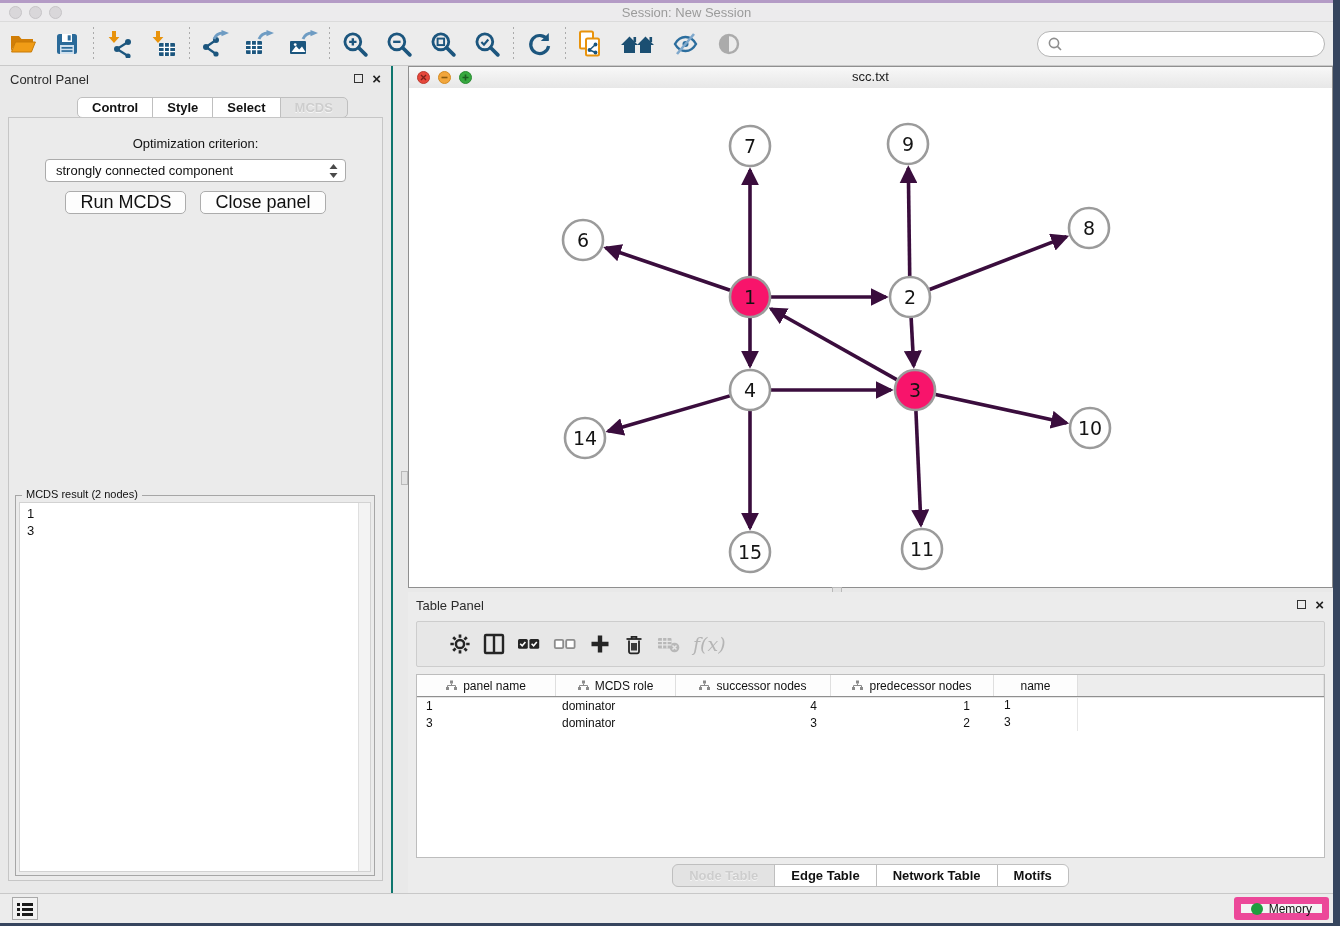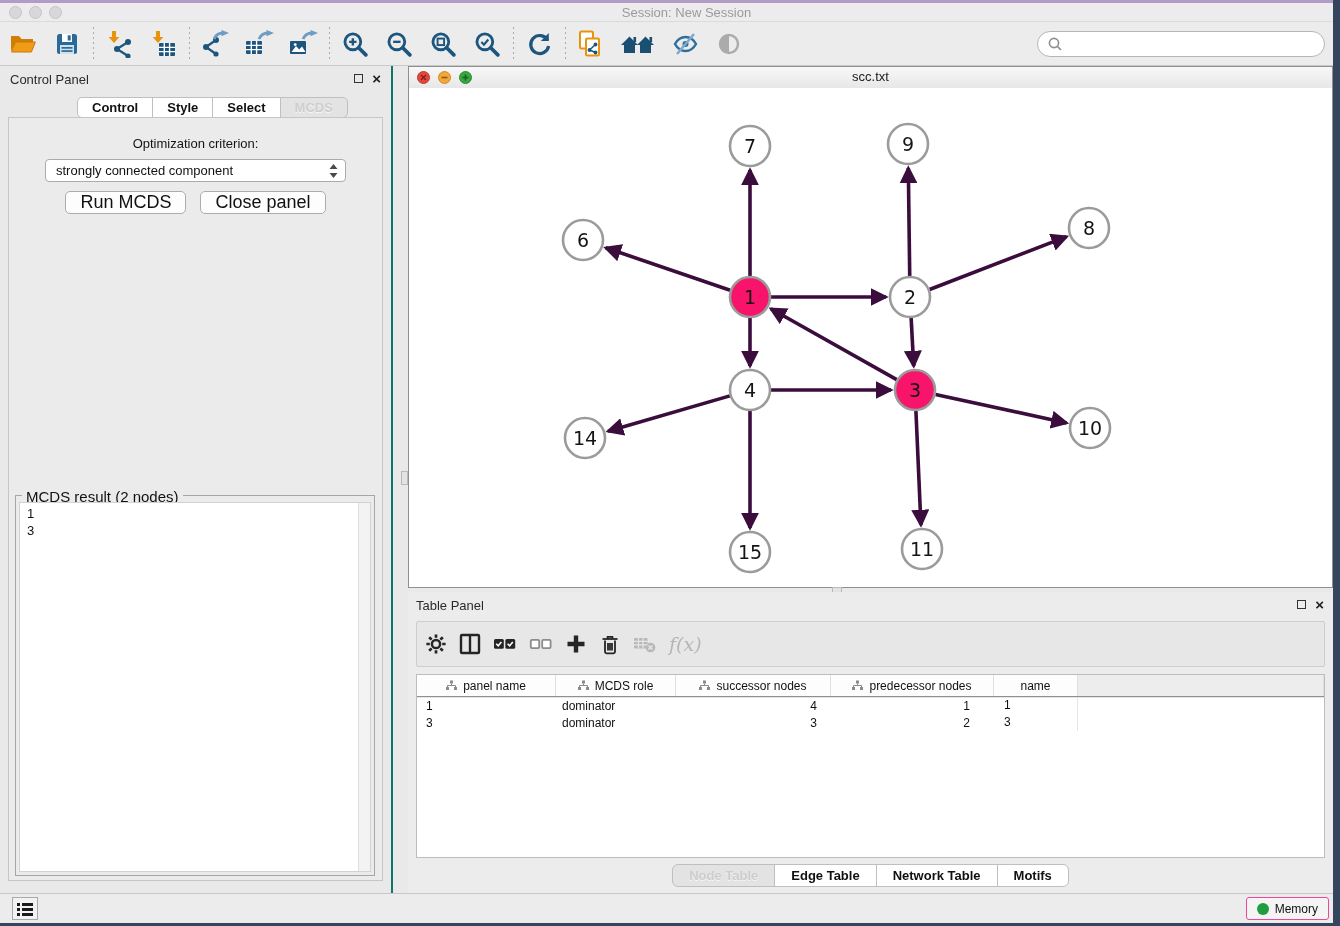--- a/index.html
+++ b/index.html
@@ -54,41 +54,41 @@
   .dropdown{position:absolute;left:36px;right:36px;top:41px;height:23px;background:#fff;
     border:1px solid #ABABAB;border-radius:4px;box-sizing:border-box;
     font-size:13px;line-height:21px;padding-left:10px;color:#111;}
   .dd-ctl{position:absolute;right:5px;top:2px;}
   .cp-buttons{position:absolute;left:0;right:0;top:73px;display:flex;justify-content:center;gap:14px;}
   .btn{height:23px;padding:0 14px;background:#FDFDFD;border:1px solid #ACACAC;border-radius:5px;
     font-size:18px;color:#111;font-family:inherit;line-height:21px;}
 
   .result-box{position:absolute;left:6px;right:7px;top:377px;bottom:4px;border:1px solid #A6A6A6;}
   .result-legend{position:absolute;top:-8px;left:6px;background:#EBEBEB;padding:0 4px;
-    font-size:15px;color:#111;}
+    font-size:11px;color:#111;}
   .result-area{position:absolute;left:3px;right:3px;top:6px;bottom:3px;background:#fff;
     border:1px solid #D2D2D2;box-sizing:border-box;}
   .result-scroll{position:absolute;right:0;top:0;bottom:0;width:11px;background:#F3F3F3;
     border-left:1px solid #DFDFDF;}
   .result-lines{padding:2px 7px;font-size:13px;line-height:17px;color:#111;}
 
   
   .net-window{position:absolute;left:408px;top:66px;width:925px;height:522px;background:#fff;
     border:1px solid #8F8F8F;box-sizing:border-box;}
   .net-titlebar{position:absolute;left:0;right:0;top:0;height:21px;
     background:linear-gradient(#F8F8F8,#E7E7E7);border-bottom:1px solid #ABABAB;}
   .net-title{position:absolute;left:0;right:0;top:2px;text-align:center;font-size:13px;color:#1A1A1A;}
   .tl{position:absolute;top:3px;}
   .net-canvas{position:absolute;left:0;top:21px;right:0;bottom:0;background:#fff;overflow:hidden;}
 
   
   .table-panel{position:absolute;left:408px;top:592px;width:925px;height:301px;background:#ECECEC;}
   .tp-toolbar{position:absolute;left:8px;right:8px;top:29px;height:46px;background:#E7E7E7;
     border:1px solid #CDCDCD;border-radius:2px;box-sizing:border-box;display:flex;
-    align-items:center;gap:12px;padding:0 8px;}
+    align-items:center;gap:12px;padding:0 32px;}
   .fx{font-family:"DejaVu Serif",serif;font-style:italic;font-size:19px;color:#B5B5B5;}
   .tp-table{position:absolute;left:8px;right:8px;top:82px;height:184px;background:#fff;
     border:1px solid #BDBDBD;box-sizing:border-box;overflow:hidden;font-size:12px;}
   .thead{display:flex;height:21px;border-bottom:1px solid #8F8F8F;box-shadow:0 1px 0 #E6E6E6;}
   .th{display:flex;align-items:center;justify-content:center;gap:6px;background:#FDFDFD;
     border-right:1px solid #DFDFDF;box-sizing:border-box;color:#111;}
   .th-fill{flex:1;background:#EDEDED;}
   .tr{display:flex;height:17px;align-items:center;}
   .td{box-sizing:border-box;color:#111;}
   .c0{width:139px;} .c1{width:120px;} .c2{width:155px;} .c3{width:163px;} .c4{width:84px;}
@@ -99,21 +99,21 @@
   .tp-tabs .tab{height:23px;line-height:21px;padding:0 16px;}
   .tp-tabs .tab:first-child{border-radius:6px 0 0 6px;}
   .tp-tabs .tab:last-child{border-radius:0 6px 6px 0;}
 
   
   .status-bar{position:absolute;left:0;right:0;top:893px;height:30px;background:#ECECEC;
     border-top:1px solid #C8C8C8;box-sizing:border-box;}
   .list-btn{position:absolute;left:12px;top:3px;width:26px;height:23px;background:#F2F2F2;
     border:1px solid #A9A9A9;box-sizing:border-box;display:flex;align-items:center;justify-content:center;}
   .memory-btn{position:absolute;right:4px;top:3px;height:23px;background:#F4F4F4;
-    border:1px solid #ec4899;border-radius:3px;box-sizing:border-box;display:flex;
+    border:7px solid #ec4899;border-radius:3px;box-sizing:border-box;display:flex;
     align-items:center;gap:6px;padding:0 10px;font-size:12px;color:#111;}
   .mem-dot{width:12px;height:12px;border-radius:50%;background:#1F9D3F;}
 
   .grip{position:absolute;background:#E3E3E3;border:1px solid #B9B9B9;box-sizing:border-box;}
 </style>
 </head>
 <body>
 
 <div class="window">
 

